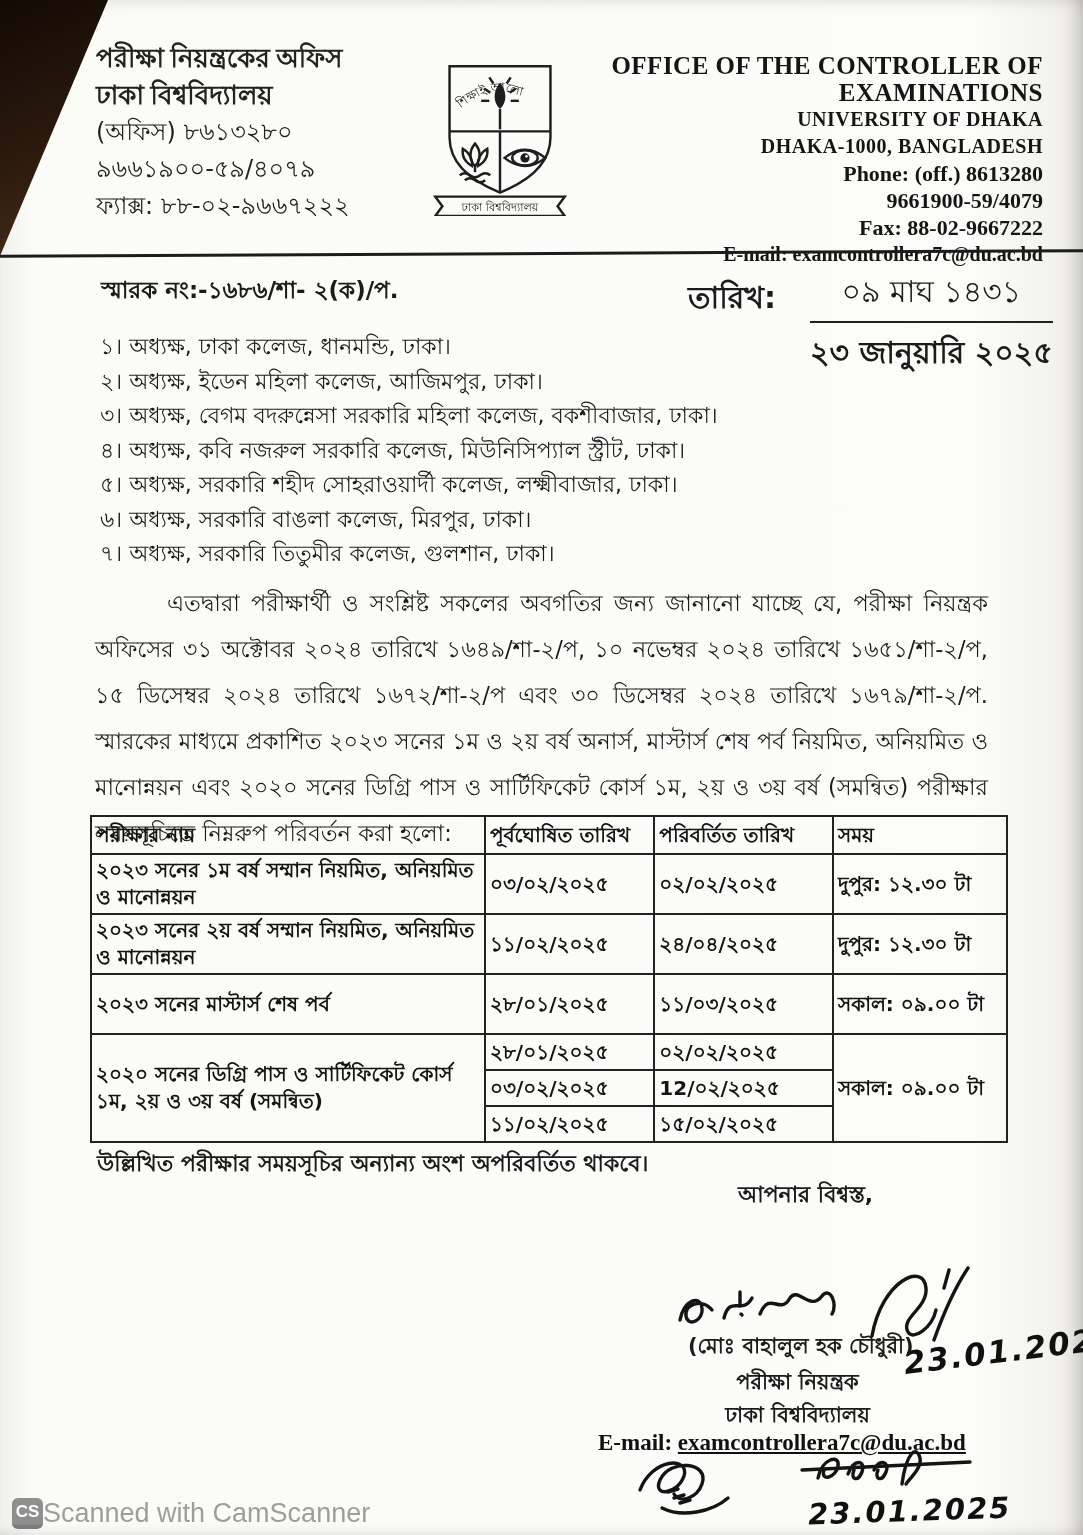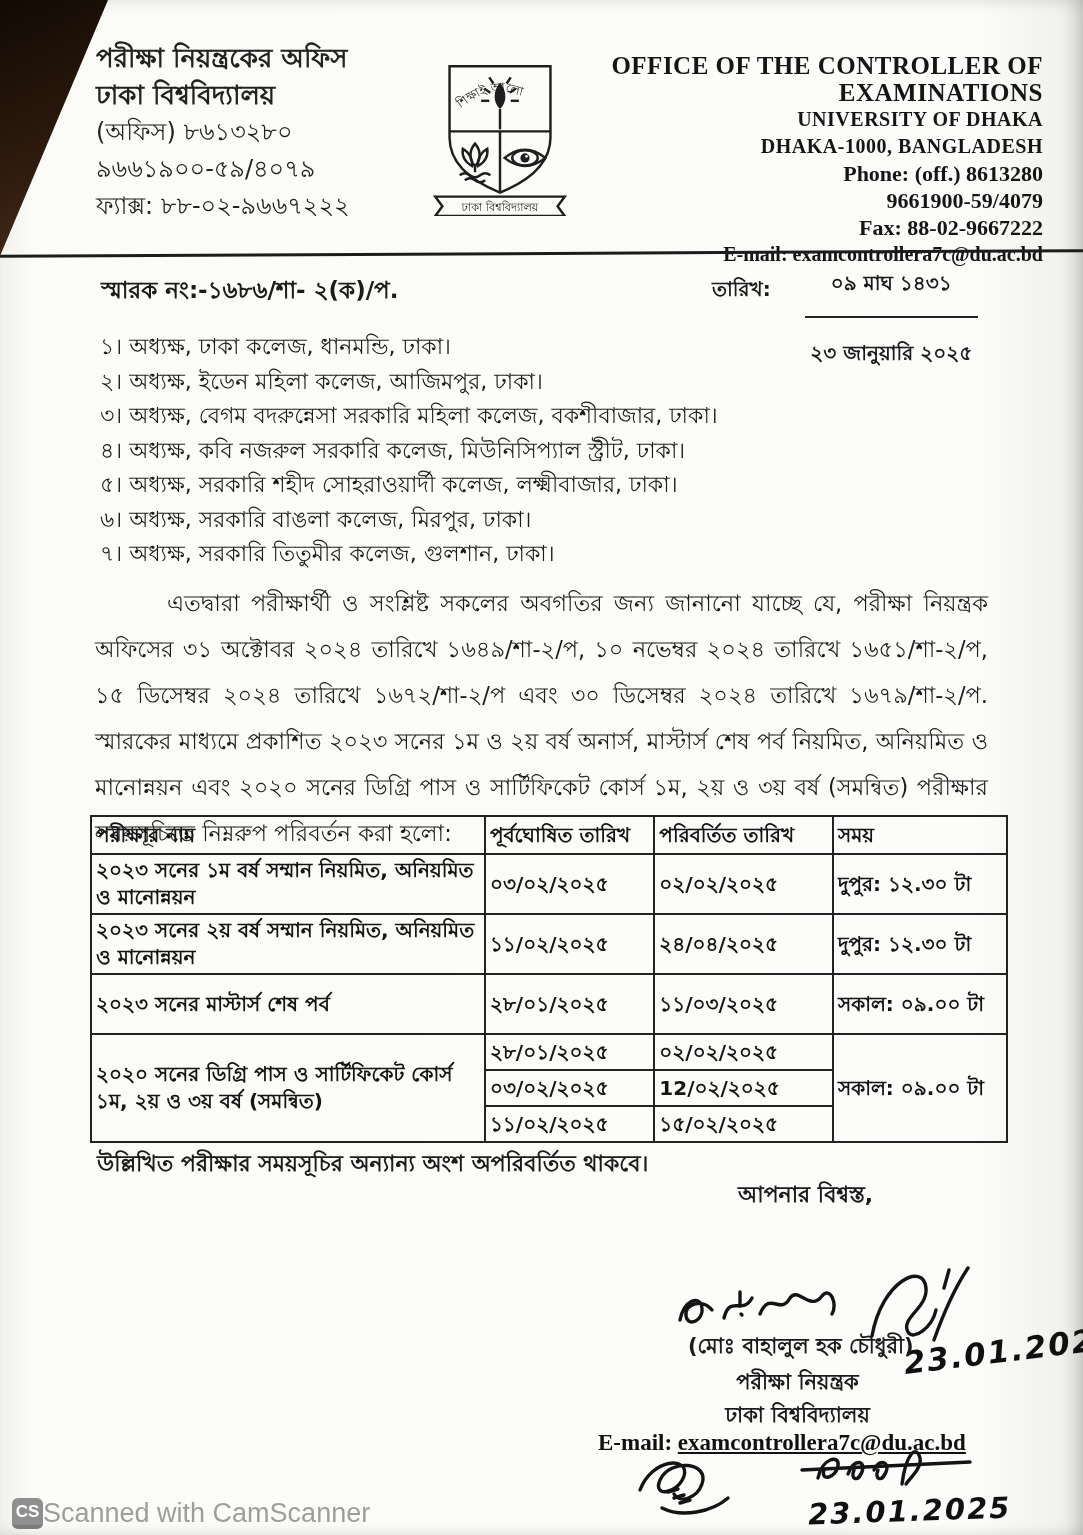--- a/index.html
+++ b/index.html
@@ -9,34 +9,34 @@
     background:linear-gradient(90deg,#f1f0ec 0%,#fbfbf8 3%,#fcfcfa 90%,#efeeea 100%);
     box-shadow: inset -16px 0 22px -14px rgba(0,0,0,.28), inset 0 -12px 16px -12px rgba(0,0,0,.10), inset 0 14px 18px -14px rgba(0,0,0,.10);
     font-family:"DejaVu Sans", sans-serif; color:#1b1b1b;
   }
   .corner {
     position:absolute; left:0; top:0; width:108px; height:256px;
     background:linear-gradient(155deg,#120a04 0%,#2c1a0d 55%,#4a2e1c 100%);
     clip-path:polygon(0 0,100% 0,0 100%);
   }
   .hdr-left { position:absolute; left:96px; top:40px; font-size:24px; line-height:37px; color:#222; }
-  .hdr-left .b { font-weight:600; font-size:26px; }
+  .hdr-left .b { font-weight:600; font-size:26px;font-family:Liberation Serif, serif; }
   .hdr-right { position:absolute; right:40px; top:52px; text-align:right; font-family:"Liberation Serif", serif; font-weight:bold; color:#151515; line-height:27px; }
   .hr-l1 { font-size:25px; letter-spacing:.5px; }
   .hr-l3 { font-size:20px; letter-spacing:.5px; }
   .hr-l5 { font-size:22px; }
   .hr-l8 { font-size:20px; }
   .logo-wrap { position:absolute; left:430px; top:58px; width:140px; height:158px; }
   .hdr-rule { position:absolute; left:0; top:252px; width:1083px; height:3px; background:#1c1c1c; transform:rotate(-.3deg); }
 
   .memo-no { position:absolute; left:101px; top:272px; font-size:23px; font-weight:600; }
-  .date-blk { position:absolute; left:712px; top:274px; font-size:20px; font-weight:600; }
+  .date-blk { position:absolute; left:688px; top:274px; font-size:30px; font-weight:600; }
   .date-stack { display:inline-block; margin-left:34px; vertical-align:top; transform:translateY(-6px); text-align:center; }
-  .date-top { display:block; padding:0 26px 15px 26px; border-bottom:2px solid #222; font-weight:700; }
-  .date-bot { display:block; padding-top:20px; font-weight:700; }
+  .date-top { display:block; padding:0 26px 2px 26px; border-bottom:2px solid #222; font-weight:400; }
+  .date-bot { display:block; padding-top:6px; font-weight:700; }
 
   .recips { position:absolute; left:100px; top:330px; font-size:22px; line-height:34.5px; font-weight:500; }
   .para { position:absolute; left:95px; top:580px; width:893px; font-size:22.5px; line-height:46px; text-align:justify; text-indent:72px; font-weight:500; }
 
   table.tbl { position:absolute; left:90px; top:815px; width:918px; border-collapse:collapse; font-size:20px; color:#141414; }
   .tbl th, .tbl td { border:2px solid #222; text-align:left; vertical-align:middle; padding:2px 4px; font-weight:600; line-height:27px; }
   .tbl th { height:38px; font-weight:700; }
   .tbl tr.r12 td { height:60px; }
   .tbl tr.r3 td { height:60px; }
   .tbl tr.sub td { height:36px; }

